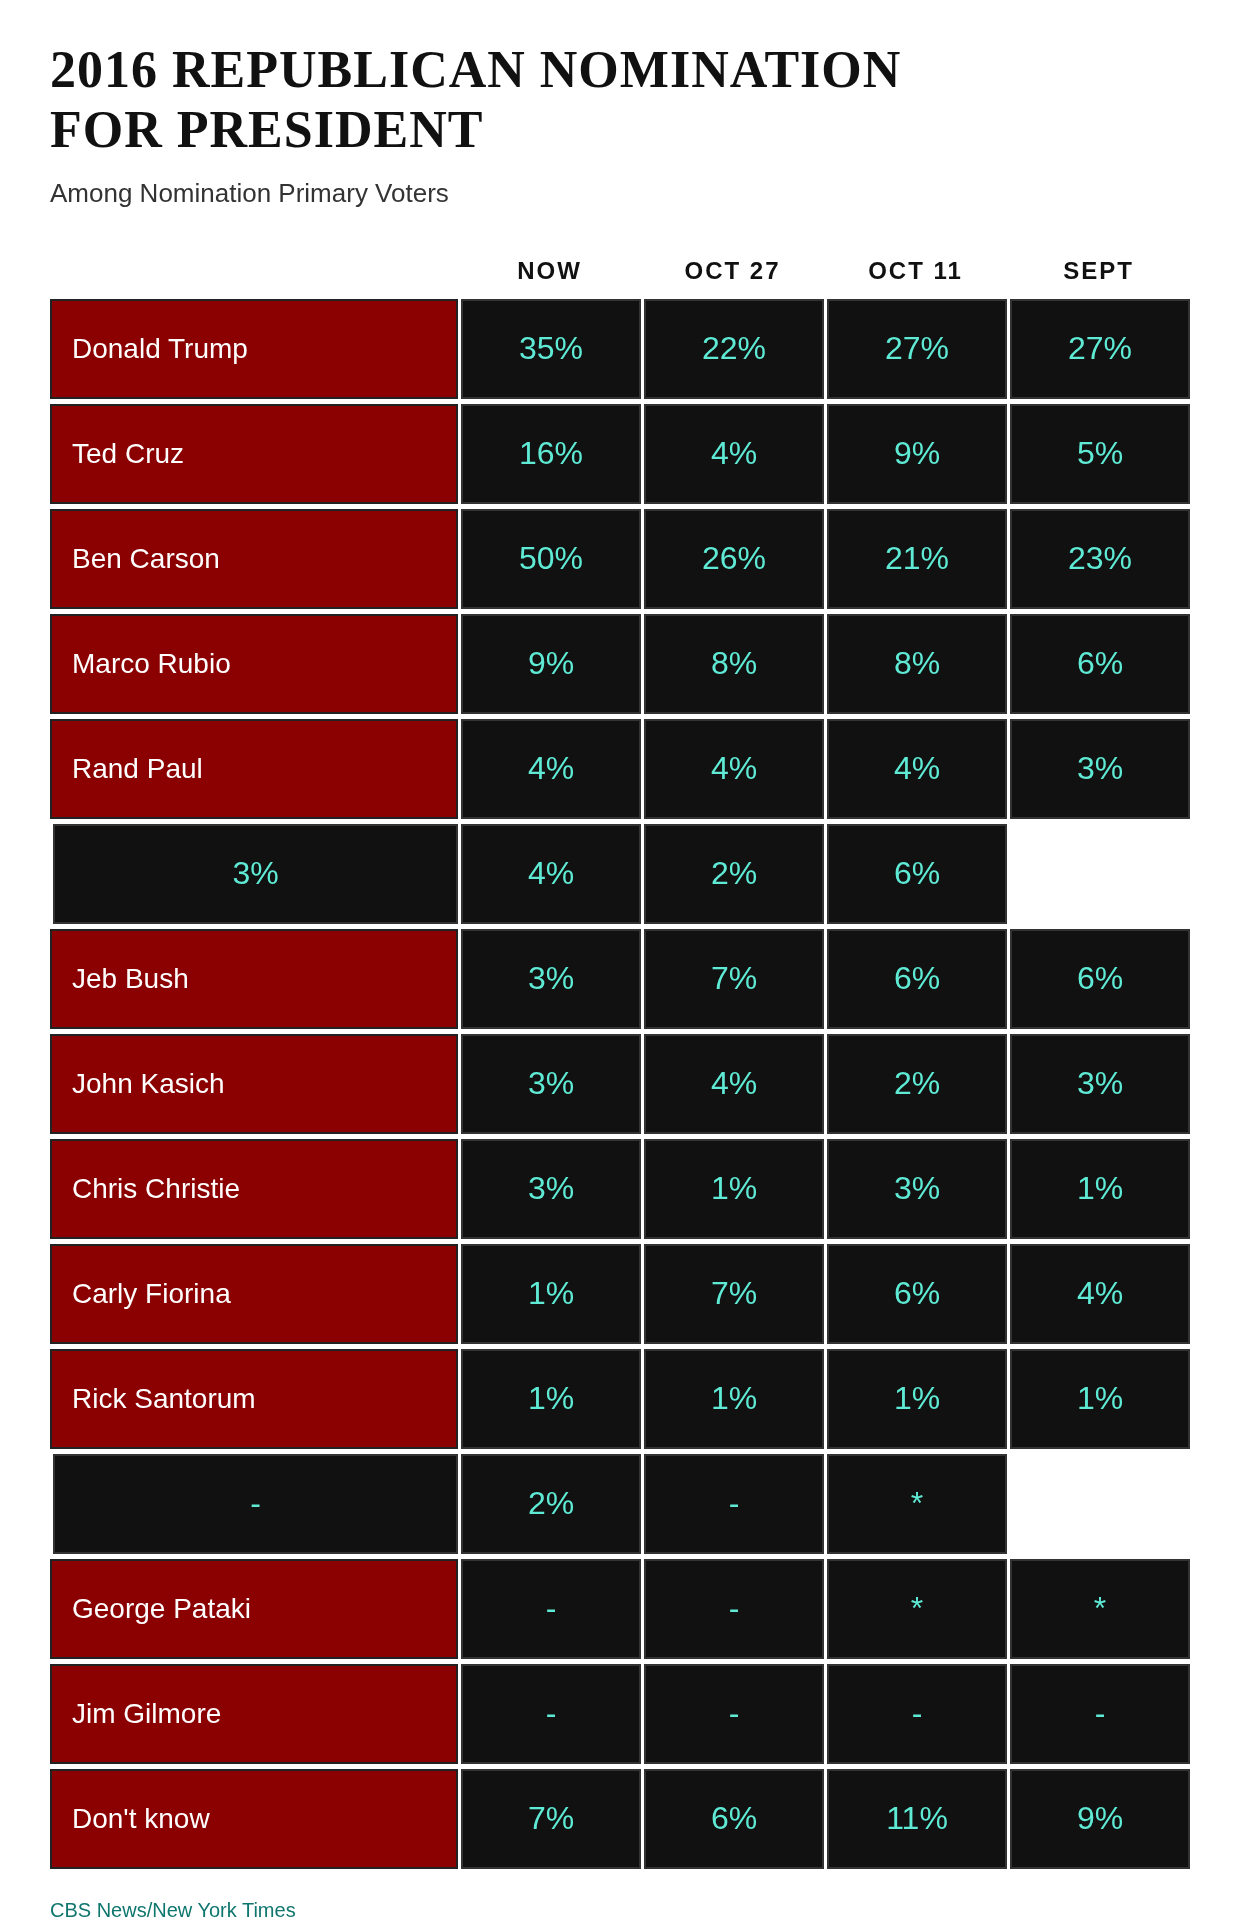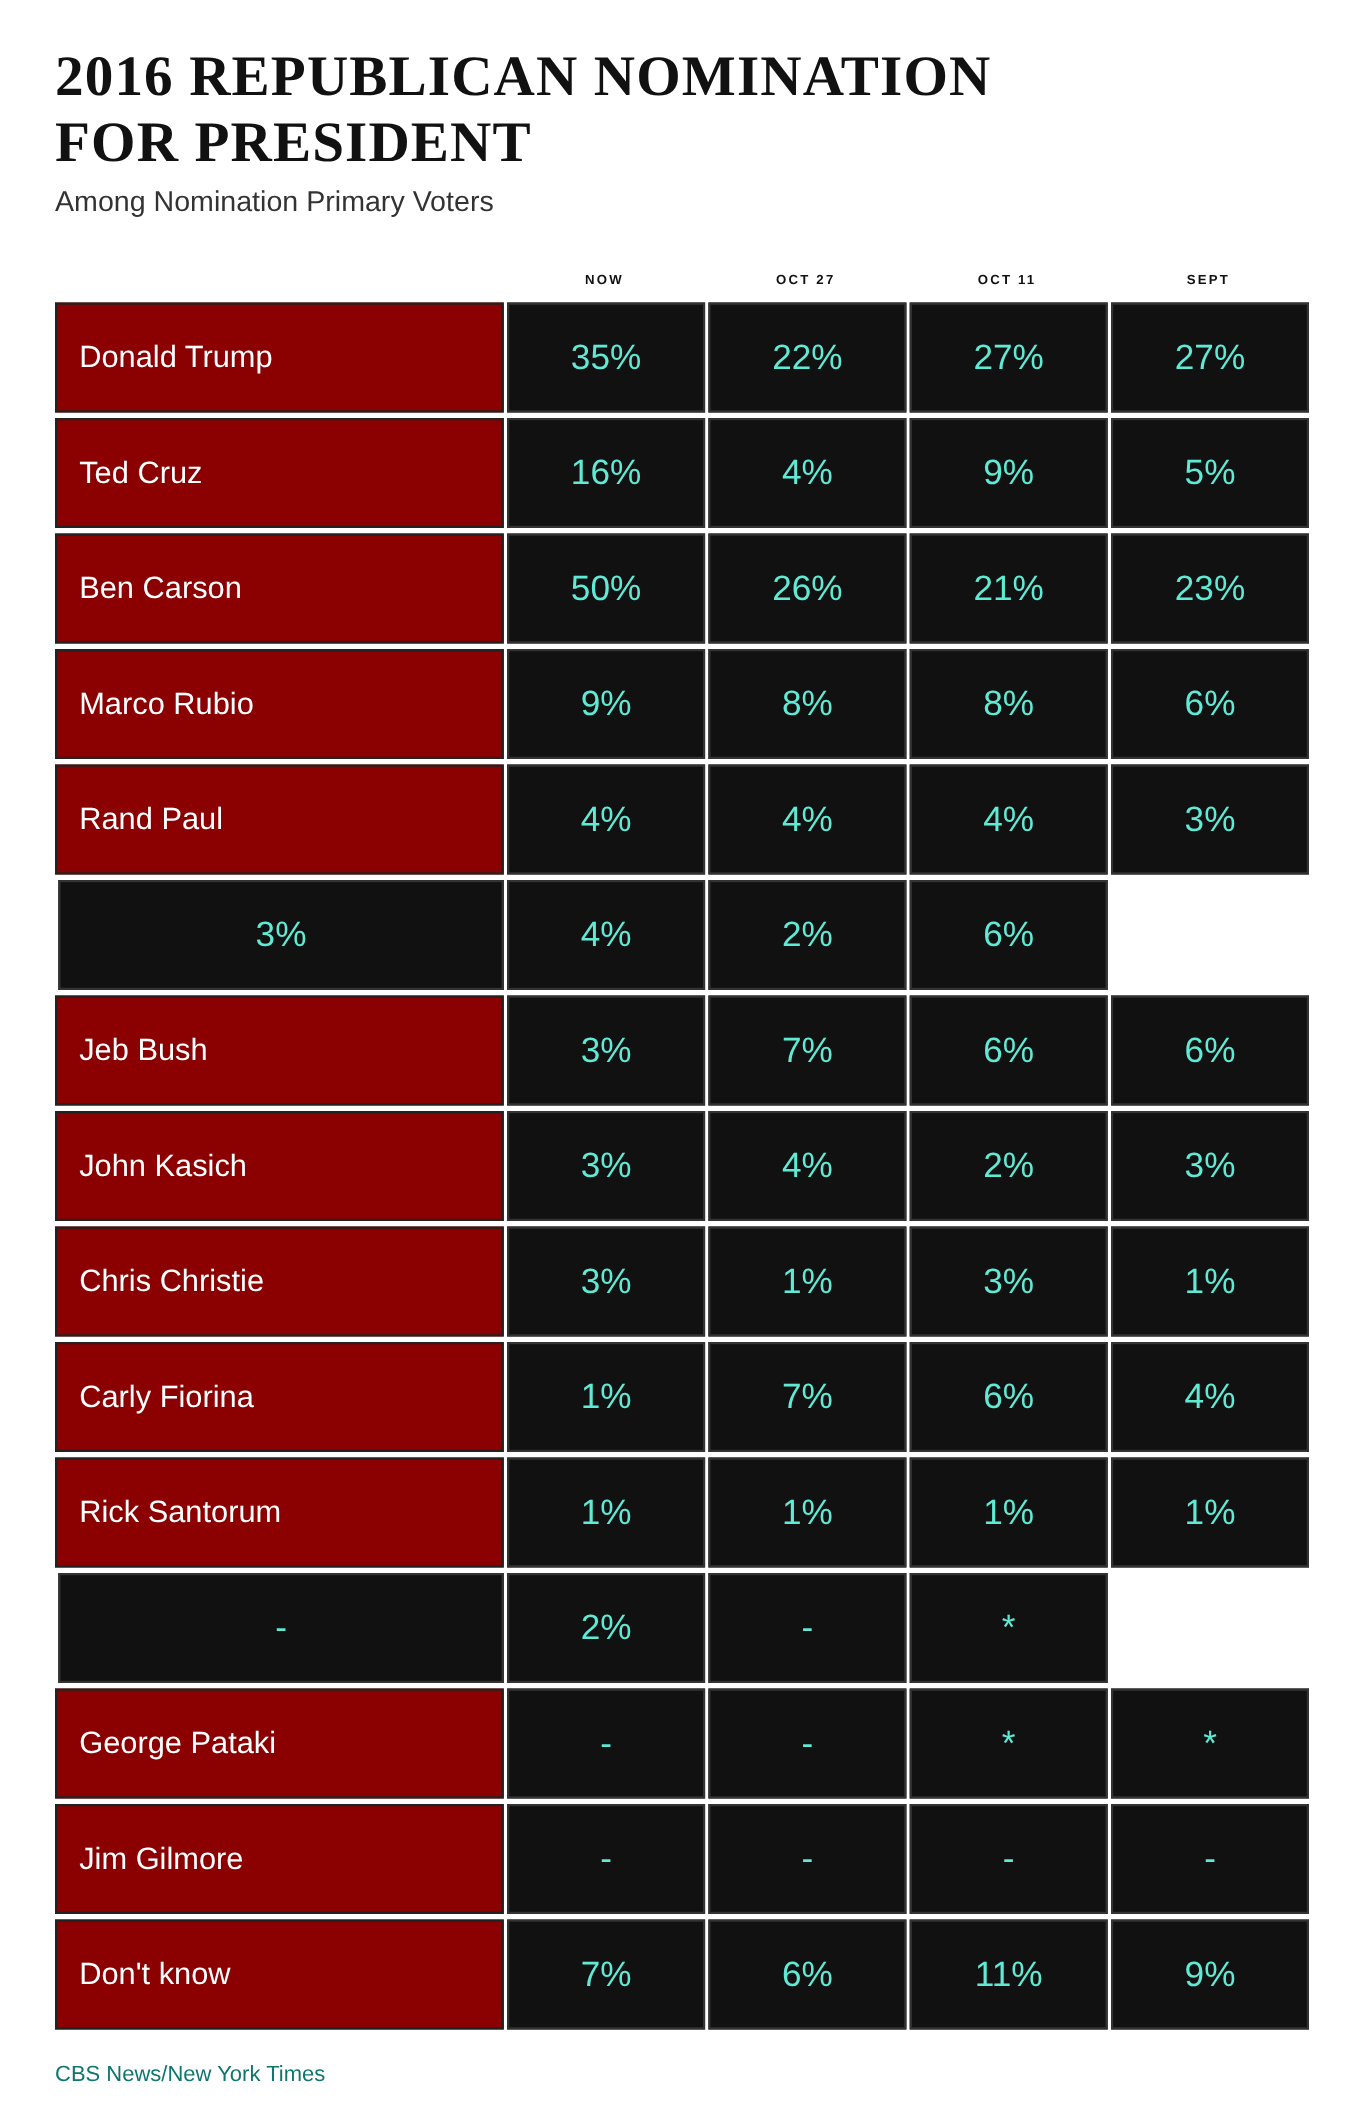--- a/index.html
+++ b/index.html
@@ -12,21 +12,21 @@
     }
 
     .main-title {
       font-family: Georgia, serif;
       font-size: 52px;
       font-weight: bold;
       color: #111111;
       line-height: 1.15;
       text-transform: uppercase;
       letter-spacing: 1px;
-      margin-bottom: 8px;
+      margin-bottom: 18px;
     }
 
     .subtitle {
       font-family: Arial, sans-serif;
       font-size: 26px;
       color: #333333;
       margin-bottom: 40px;
       font-weight: normal;
     }
 
@@ -35,21 +35,21 @@
     }
 
     .table-header {
       display: grid;
       grid-template-columns: 408px 1fr 1fr 1fr 1fr;
       margin-bottom: 6px;
     }
 
     .header-cell {
       font-family: Arial, sans-serif;
-      font-size: 12px;
+      font-size: 24px;
       font-weight: bold;
       color: #111111;
       text-align: center;
       letter-spacing: 2px;
       padding: 8px 4px;
     }
 
     .header-cell:first-child {
       
     }

